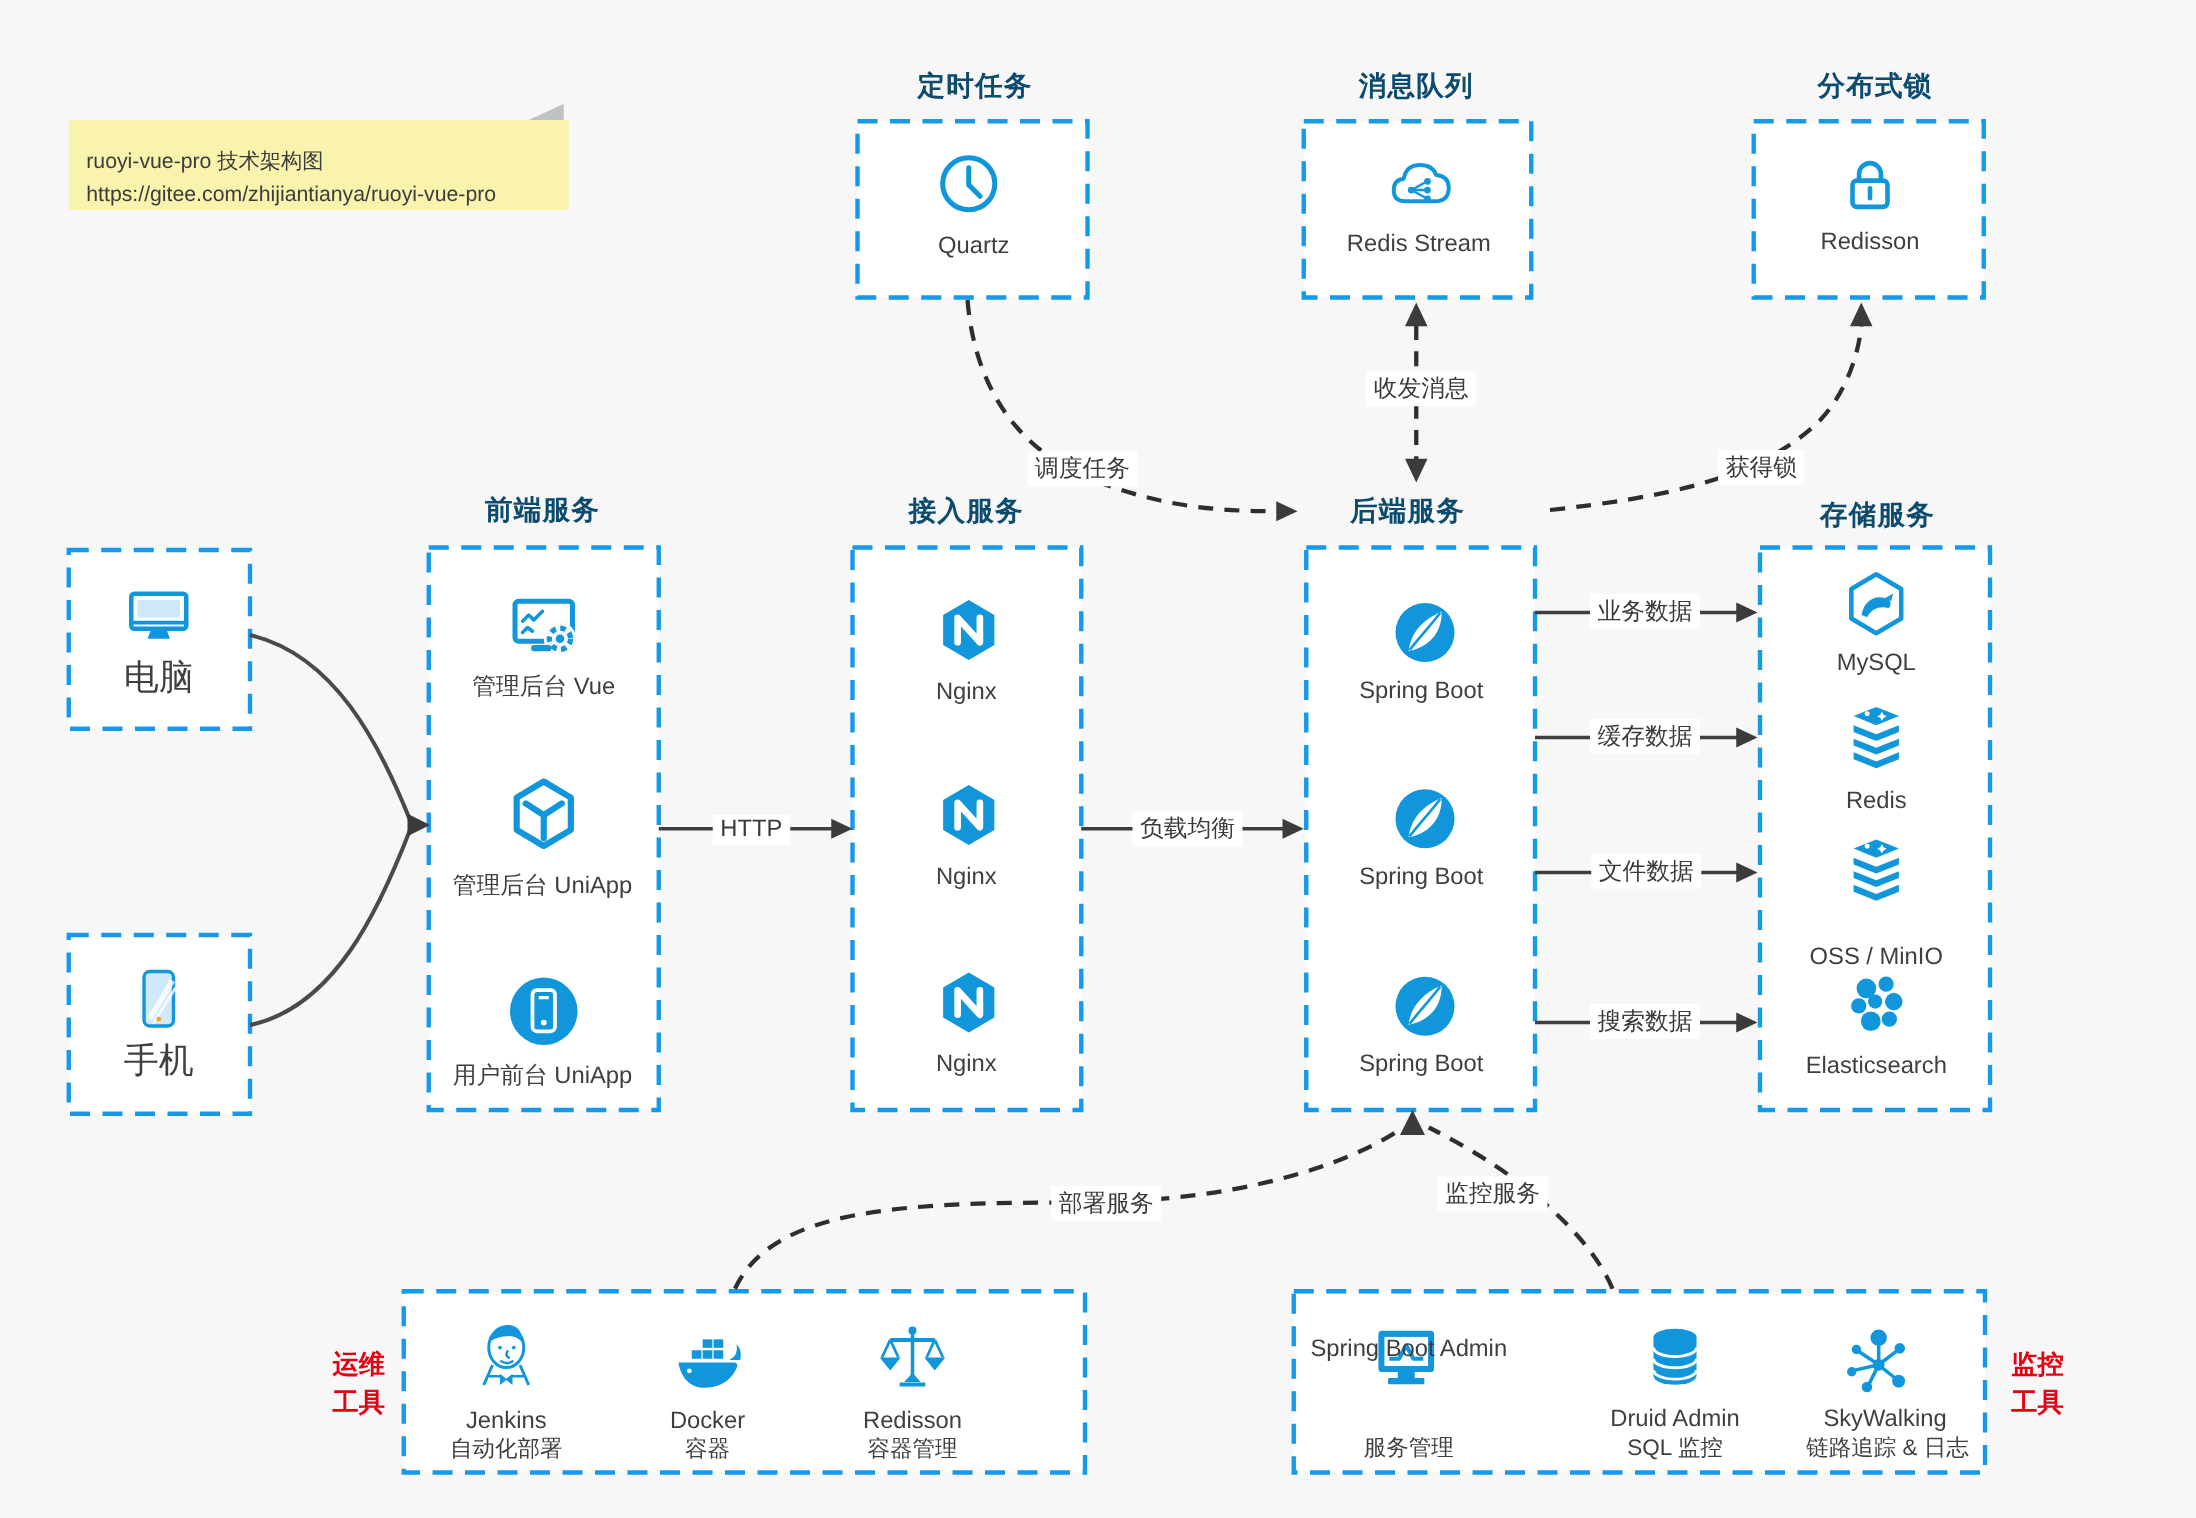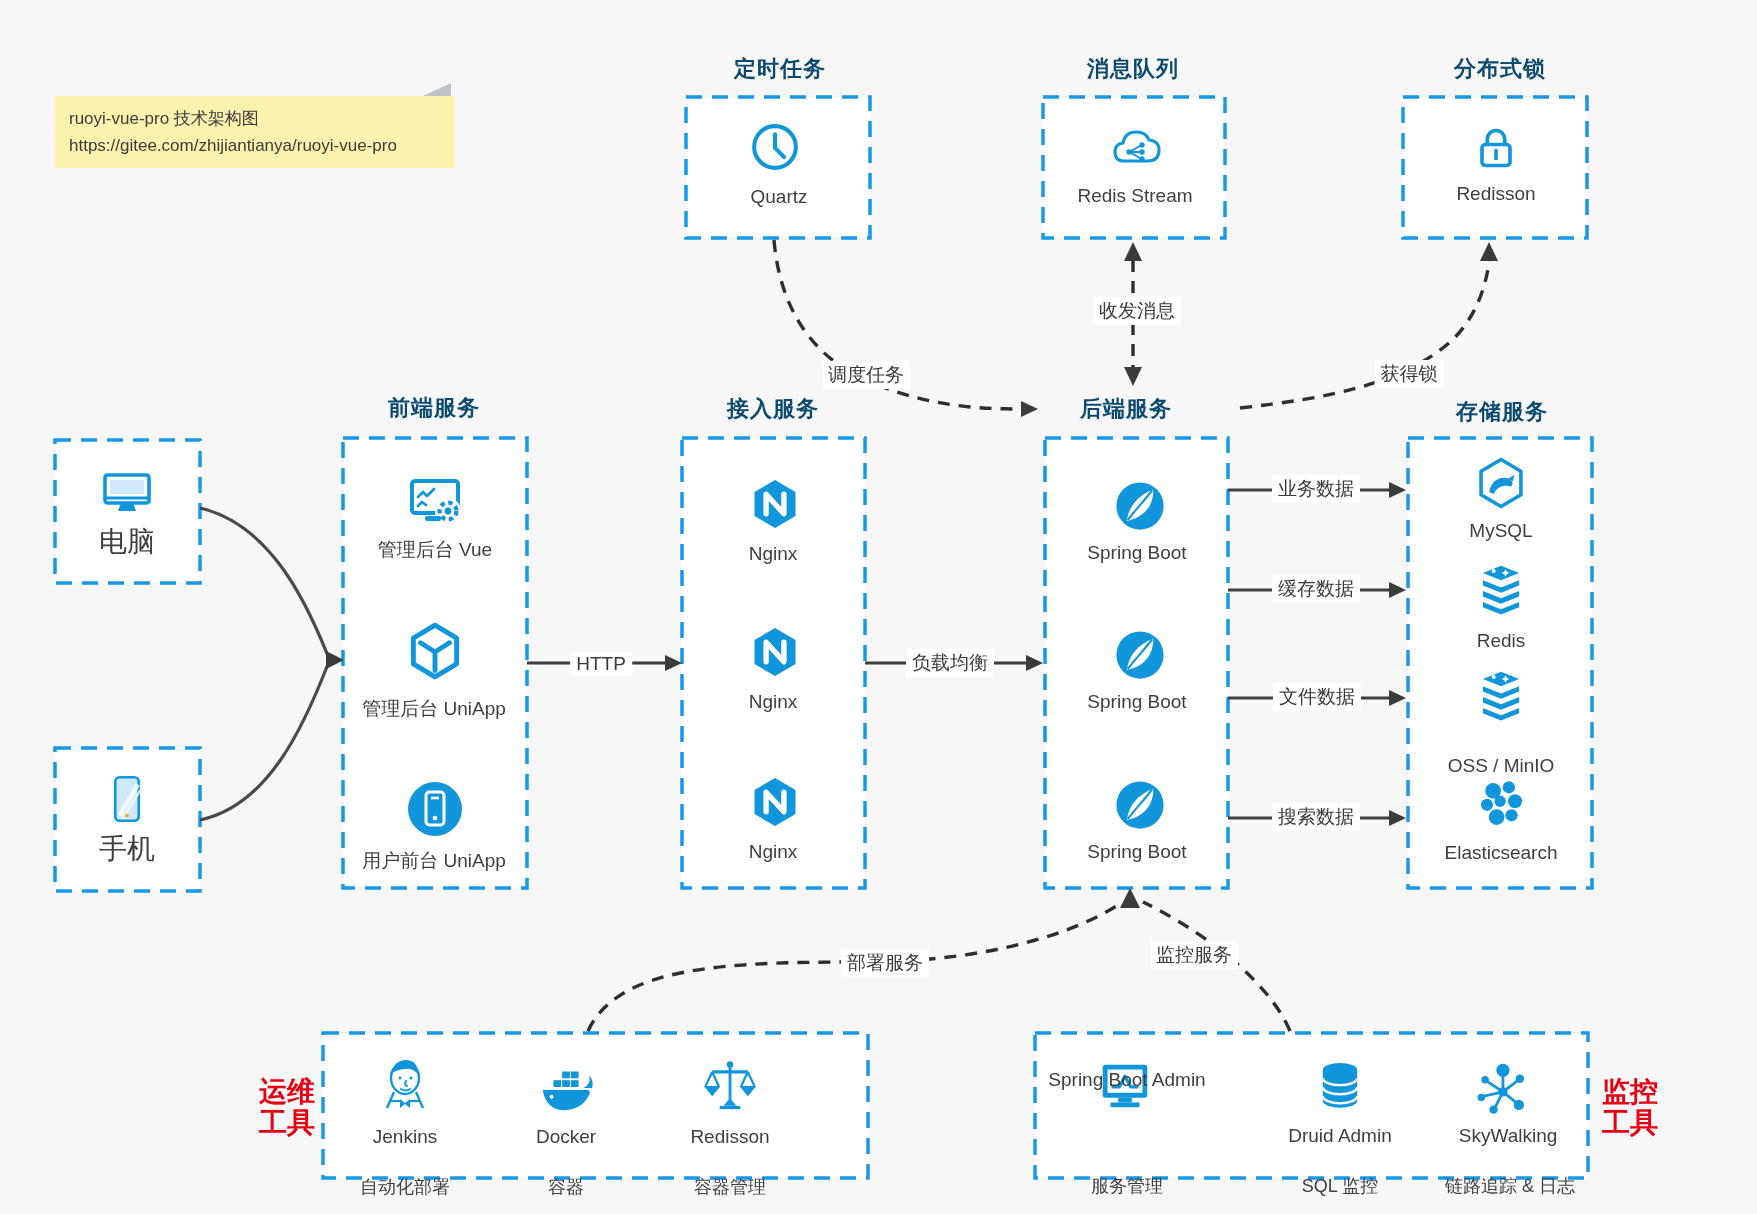--- a/index.html
+++ b/index.html
@@ -2,30 +2,30 @@
 <html><head>
 <meta charset="utf-8">
 <style>
   html,body{margin:0;padding:0;background:#f7f7f8;}
   .canvas{position:relative;width:1757px;height:1214px;background:#f7f7f8;
           font-family:"Liberation Sans","DejaVu Sans",sans-serif;overflow:hidden;}
   .wires{position:absolute;left:0;top:0;}
   .lbl{position:absolute;transform:translate(-50%,-50%);font-size:19px;color:#3f3f3f;
        white-space:nowrap;line-height:1.15;}
   .lbl.big{font-size:28px;}
-  .lbl.small{font-size:18px;margin-top:28px;}
+  .lbl.small{font-size:18px;}
   .edge{position:absolute;transform:translate(-50%,-50%);font-size:19px;color:#3a3a3a;
         background:#ffffff;padding:1px 6px;white-space:nowrap;}
   .rtitle{position:absolute;transform:translate(-50%,-50%);font-size:22px;font-weight:bold;
           color:#0c4a6e;white-space:nowrap;letter-spacing:1px;}
-  .rtitle2{position:absolute;transform:translate(-50%,-50%);font-size:28px;font-weight:bold;
+  .rtitle2{position:absolute;transform:translate(-50%,-50%);font-size:21px;font-weight:bold;
            color:#e60012;text-align:right;line-height:31px;white-space:nowrap;}
   .ic{position:absolute;transform:translate(-50%,-50%);color:#1296db;}
   .note{position:absolute;left:55px;top:96px;width:400px;height:72px;background:#f9f3ae;
-        box-sizing:border-box;padding:9px 0 0 14px;font-size:17px;color:#3c3c3c;line-height:27px;}
+        box-sizing:border-box;padding:19px 0 0 14px;font-size:17px;color:#3c3c3c;line-height:27px;}
   .note::after{content:"";position:absolute;top:-13px;right:4px;width:0;height:0;
         border-left:28px solid transparent;border-bottom:13px solid #bfc3c7;}
 </style>
 </head>
 <body>
 
 <svg width="0" height="0" style="position:absolute" aria-hidden="true">
 <defs>
   <symbol id="sym-clock" viewBox="0 0 64 64">
     <circle cx="32" cy="32" r="23" fill="none" stroke="currentColor" stroke-width="4.5"></circle>

